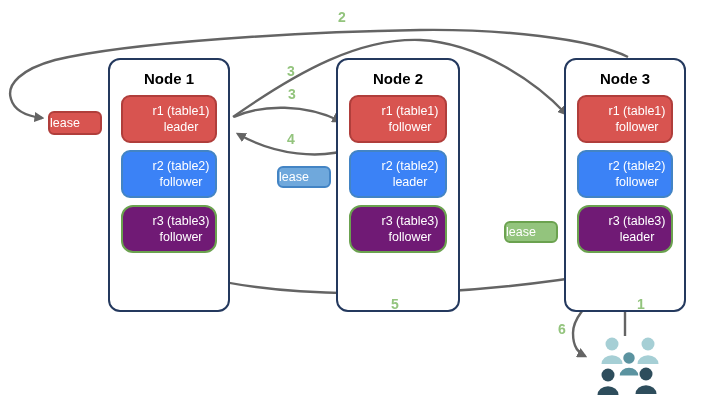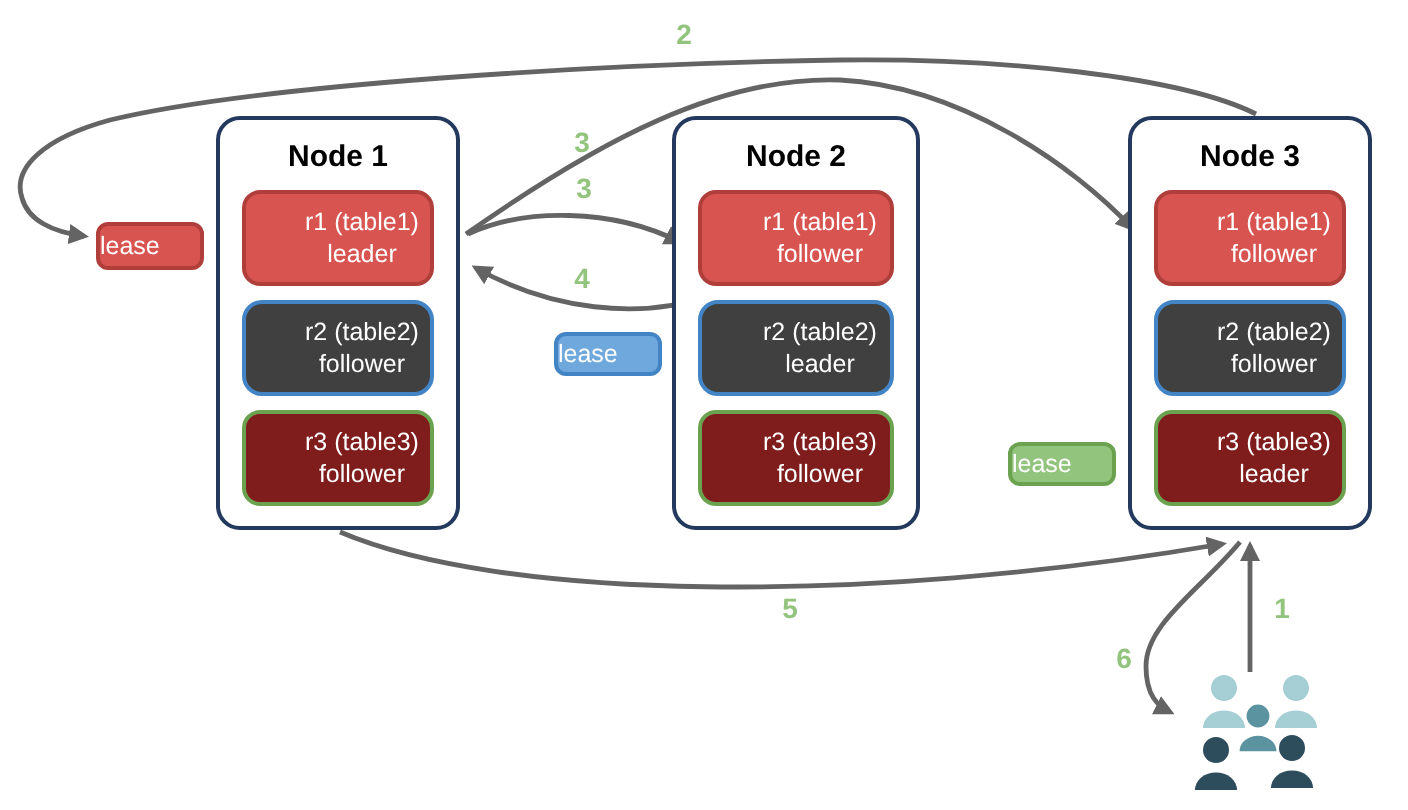--- a/index.html
+++ b/index.html
@@ -3,36 +3,36 @@
 <meta charset="utf-8">
 <style>
   html,body{margin:0;padding:0;background:#fff;}
   .canvas{
     position:relative;width:704px;height:405px;background:#ffffff;
     font-family:"Liberation Sans","DejaVu Sans",sans-serif;overflow:hidden;
   }
   .arrow-layer{position:absolute;left:0;top:0;width:704px;height:405px;}
   .arrow{fill:none;stroke:#646464;stroke-width:2.4px;}
   .node{
-    position:absolute;top:58px;height:207px;background:#fff;
+    position:absolute;top:58px;height:254px;background:#fff;
     border:2px solid #24395e;border-radius:12px;box-sizing:border-box;
     display:flex;flex-direction:column;align-items:center;gap:7px;
   }
   .node-1{left:108px;width:122px;}
   .node-2{left:336px;width:124px;}
   .node-3{left:564px;width:122px;}
   .node-title{font-size:15px;font-weight:bold;color:#000;margin-top:10px;line-height:18px;}
   .replica{
     width:calc(100% - 22px);height:48px;border-radius:9px;border:2px solid;
     box-sizing:border-box;color:#fff;font-size:12.5px;line-height:16px;
     display:flex;flex-direction:column;align-items:center;justify-content:center;text-align:center;padding-left:24px;
   }
   .repl-red{background:#d85450;border-color:#b03e3b;}
-  .repl-blue{background:#404040;border-color:#4384c4;border-radius:10px;}
-  .repl-green{background:#7f1d1d;border-color:#6ba24f;}
+  .repl-blue{background:#3b82f6;border-color:#4384c4;}
+  .repl-green{background:#701a75;border-color:#6ba24f;border-radius:12px;}
   .lease{
     position:absolute;width:54px;box-sizing:border-box;border:2px solid;border-radius:6px;
     color:#fff;font-size:12.5px;text-align:left;
   }
   .lease-red{left:48px;top:111px;height:24px;line-height:20px;background:#d85450;border-color:#b03e3b;}
   .lease-blue{left:277px;top:166px;height:22px;line-height:18px;background:#6fa8dc;border-color:#4384c4;}
   .lease-green{left:504px;top:221px;height:22px;line-height:18px;background:#93c47d;border-color:#6ba24f;}
   .step{
     position:absolute;transform:translate(-50%,-50%);
     font-size:14px;font-weight:bold;color:#93c47d;

